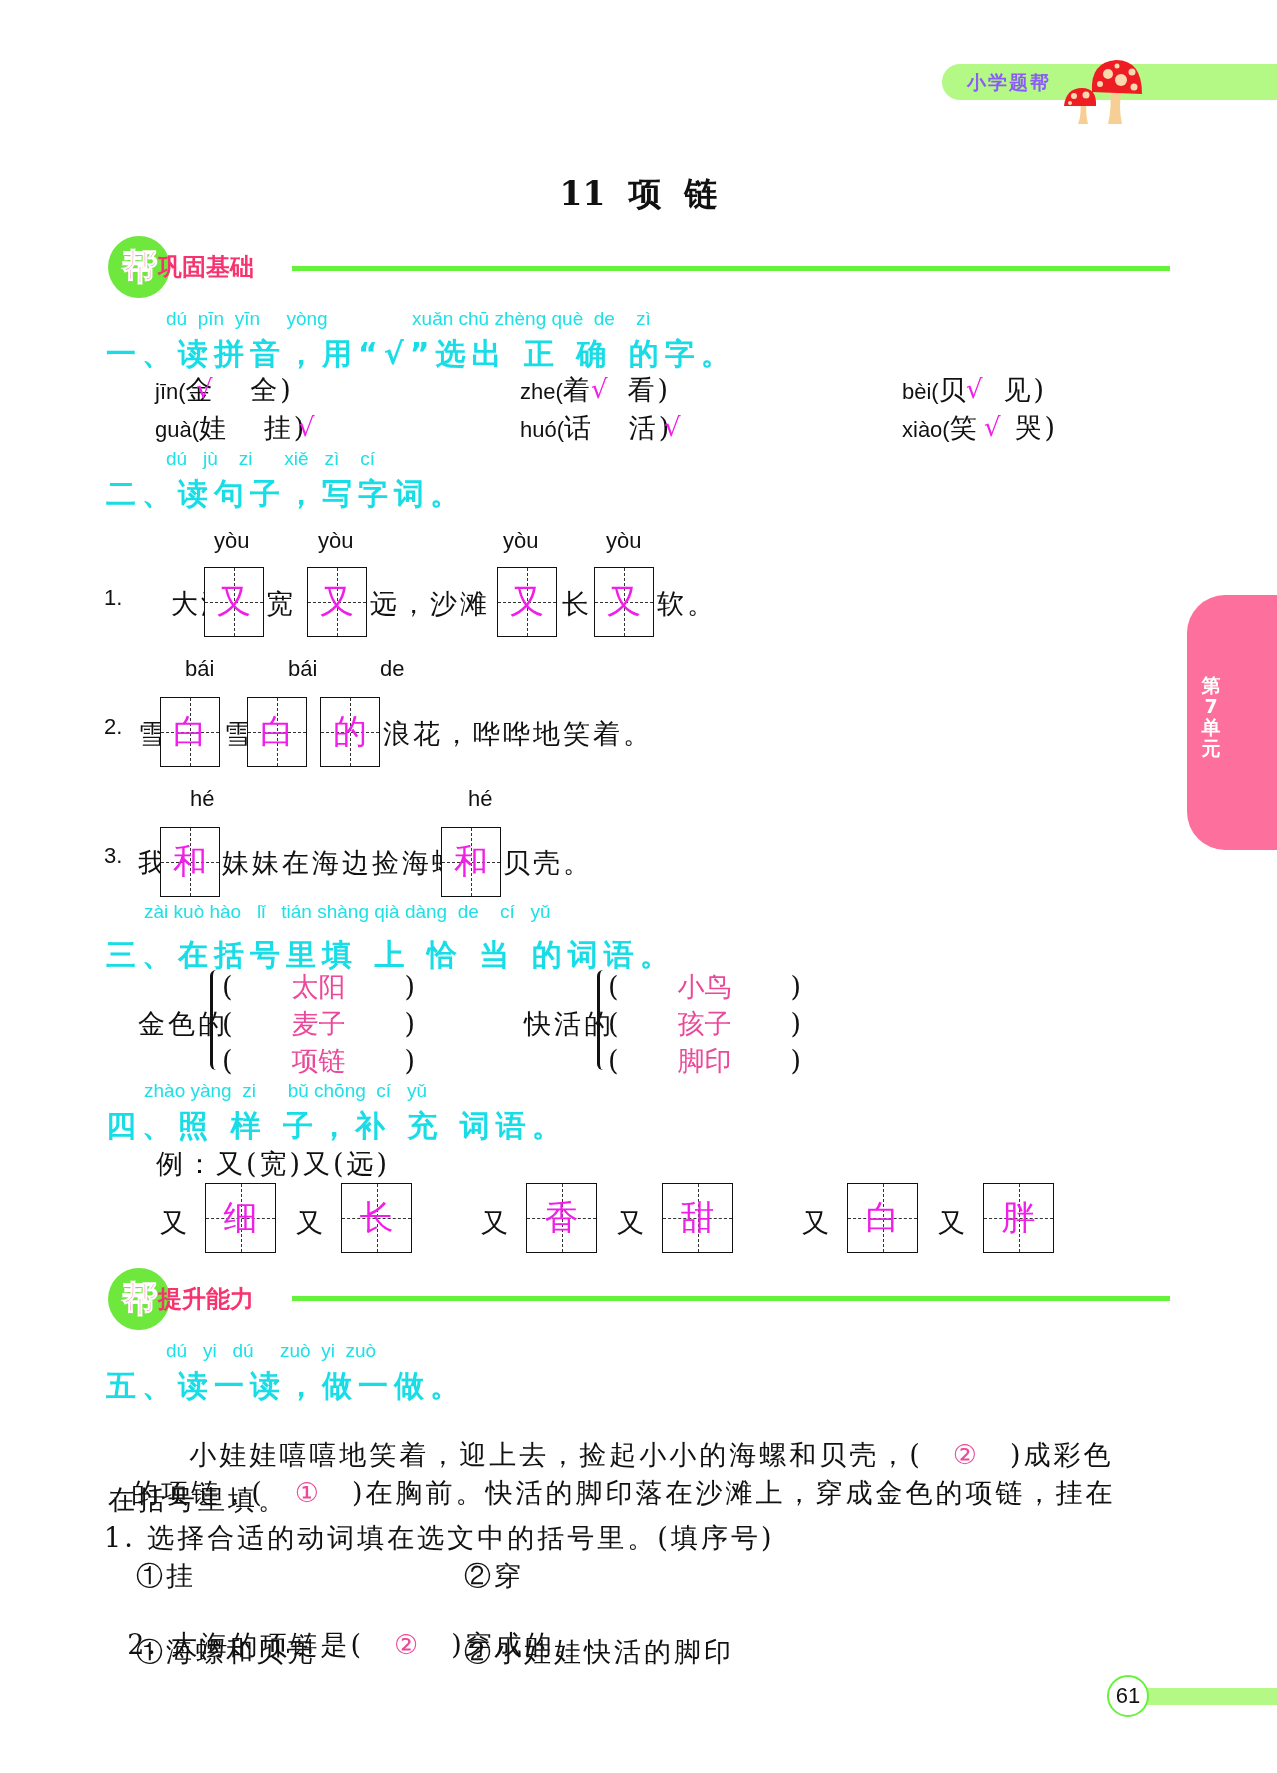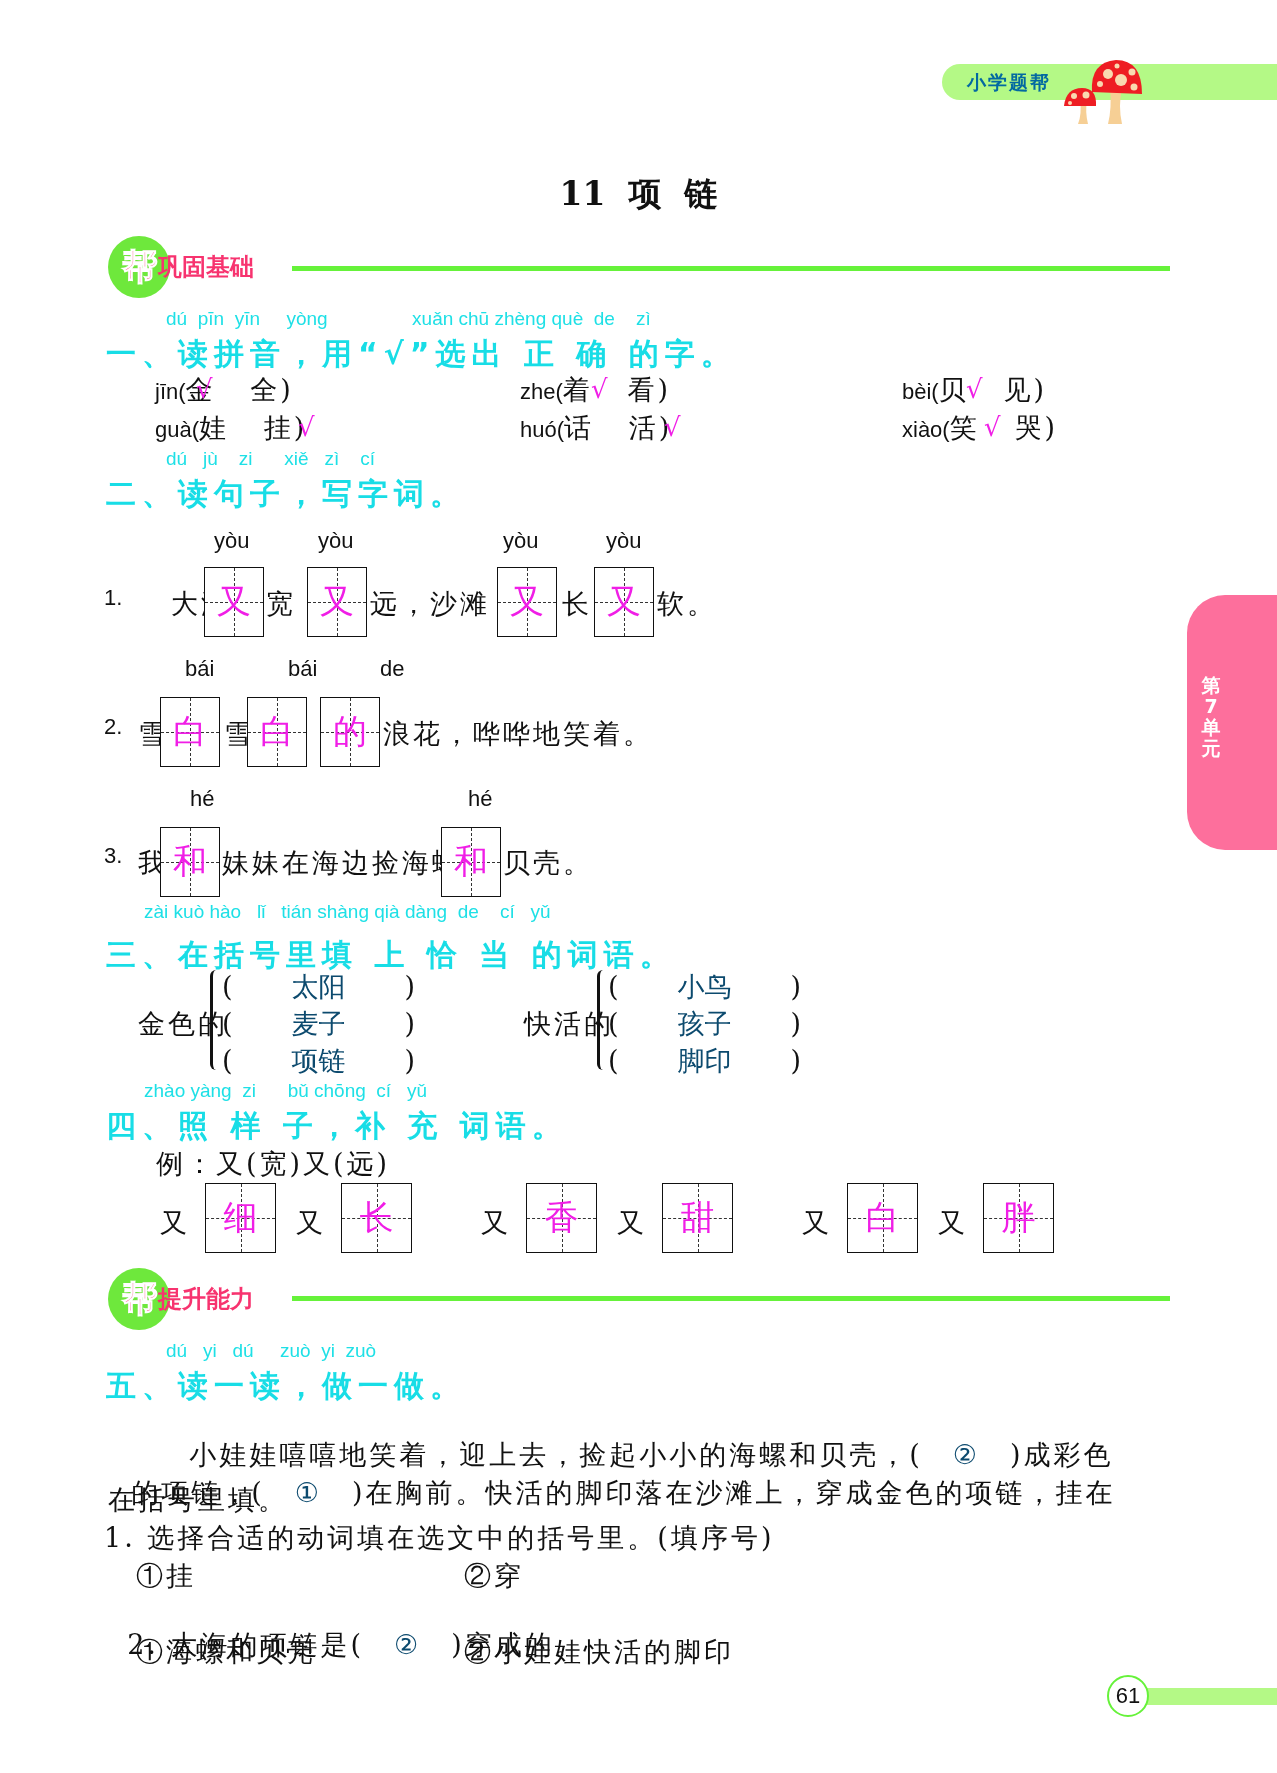--- a/index.html
+++ b/index.html
@@ -1,38 +1,38 @@
 <!DOCTYPE html>
 <html><head>
 <meta charset="utf-8">
 <style>
   html,body{margin:0;padding:0;background:#fff;}
   body{width:1277px;height:1773px;position:relative;overflow:hidden;font-family:"DejaVu Serif",serif;color:#111;}
   .abs{position:absolute;}
   .py{font-family:"Liberation Sans",sans-serif;color:#1ee0e6;font-size:19px;white-space:pre;}
   .heading{font-family:"DejaVu Sans",sans-serif;color:#18dde6;font-size:30px;font-weight:bold;letter-spacing:6px;white-space:pre;}
   .body-text{font-size:27px;letter-spacing:3px;white-space:pre;}
-  .ans{color:#0c4a6e;}
+  .ans{color:#ec4899;}
   .pinyin-black{font-family:"Liberation Sans",sans-serif;font-size:22px;color:#111;}
   .box{position:absolute;border:1.5px solid #111;box-sizing:border-box;background:#fff;}
   .box::before{content:"";position:absolute;left:50%;top:0;bottom:0;border-left:1.5px dashed #333;}
   .box::after{content:"";position:absolute;top:50%;left:0;right:0;border-top:1.5px dashed #333;}
   .box span{position:absolute;left:0;right:0;top:50%;transform:translateY(-50%);text-align:center;color:#f01ee6;font-size:34px;z-index:2;font-family:"DejaVu Serif",serif;}
   .badge{position:absolute;display:flex;align-items:center;}
   .badge .circle{width:62px;height:62px;border-radius:50%;background:#6ee83c;position:absolute;left:0;top:0;}
   .badge .bang{position:relative;z-index:2;font-family:"DejaVu Sans",sans-serif;font-weight:bold;font-size:36px;color:#f7336f;margin-left:14px;-webkit-text-stroke:1px #fff;}
   .badge .btitle{position:relative;z-index:2;font-family:"DejaVu Sans",sans-serif;font-weight:bold;font-size:24px;color:#f7336f;}
   .gline{position:absolute;height:5px;background:#66f23a;}
   .check{color:#f01ee6;font-family:"DejaVu Sans",sans-serif;font-size:26px;position:absolute;}
 </style>
 </head>
 <body>
 
 <div class="abs" style="left:942px;top:64px;width:335px;height:36px;background:#b4f986;border-radius:18px 0 0 18px;"></div>
-<div class="abs" style="left:967px;top:70px;font-family:'DejaVu Sans',sans-serif;font-size:19px;font-weight:bold;color:#0369a1;letter-spacing:2px;">小学题帮</div>
+<div class="abs" style="left:967px;top:70px;font-family:'DejaVu Sans',sans-serif;font-size:19px;font-weight:bold;color:#8b5cf6;letter-spacing:2px;">小学题帮</div>
 <svg class="abs" style="left:1060px;top:44px;" width="90" height="82" viewBox="0 0 90 82">
   <path d="M20 56 Q22 70 18 80 L28 80 Q25 68 27 56 Z" fill="#f6cf95"></path>
   <path d="M4 62 Q6 44 22 44 Q37 44 36 62 Z" fill="#ee1d23"></path>
   <circle cx="14" cy="52" r="3" fill="#f9d9b0"></circle>
     <circle cx="26" cy="51" r="3.5" fill="#f9d9b0"></circle>
     <circle cx="10" cy="59" r="2" fill="#f9d9b0"></circle>
   <path d="M50 44 Q52 64 48 80 L62 80 Q58 62 62 44 Z" fill="#f6cf95"></path>
   <path d="M32 48 Q30 18 56 16 Q82 16 82 50 Z" fill="#ee1d23"></path>
   <circle cx="48" cy="30" r="5" fill="#f9d9b0"></circle>
     <circle cx="61" cy="36" r="6" fill="#f9d9b0"></circle>

